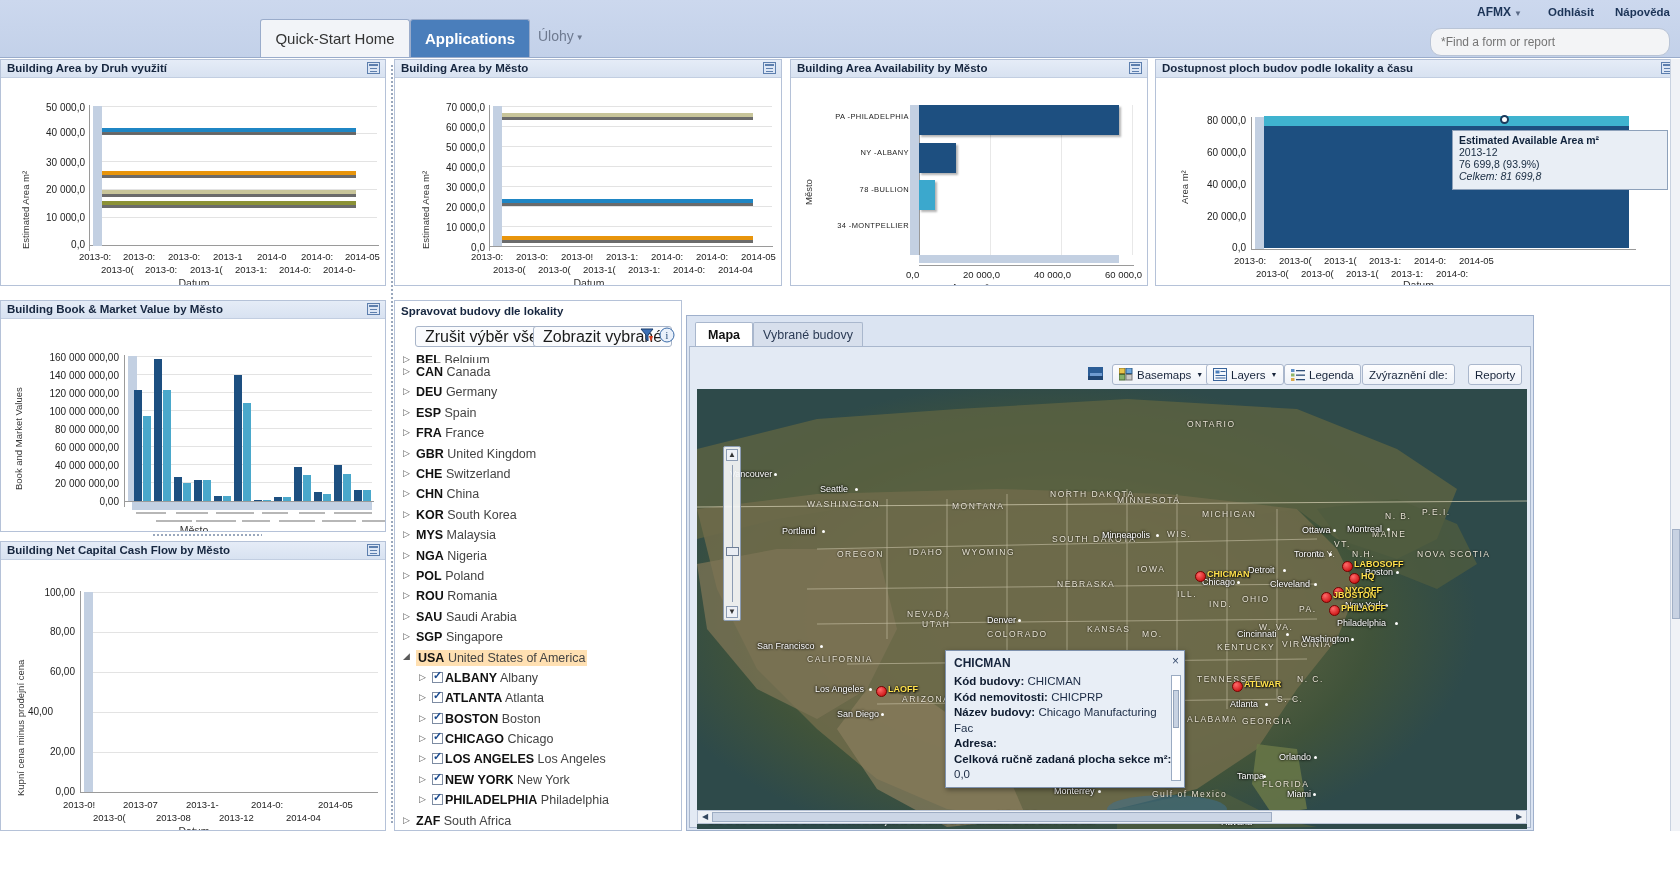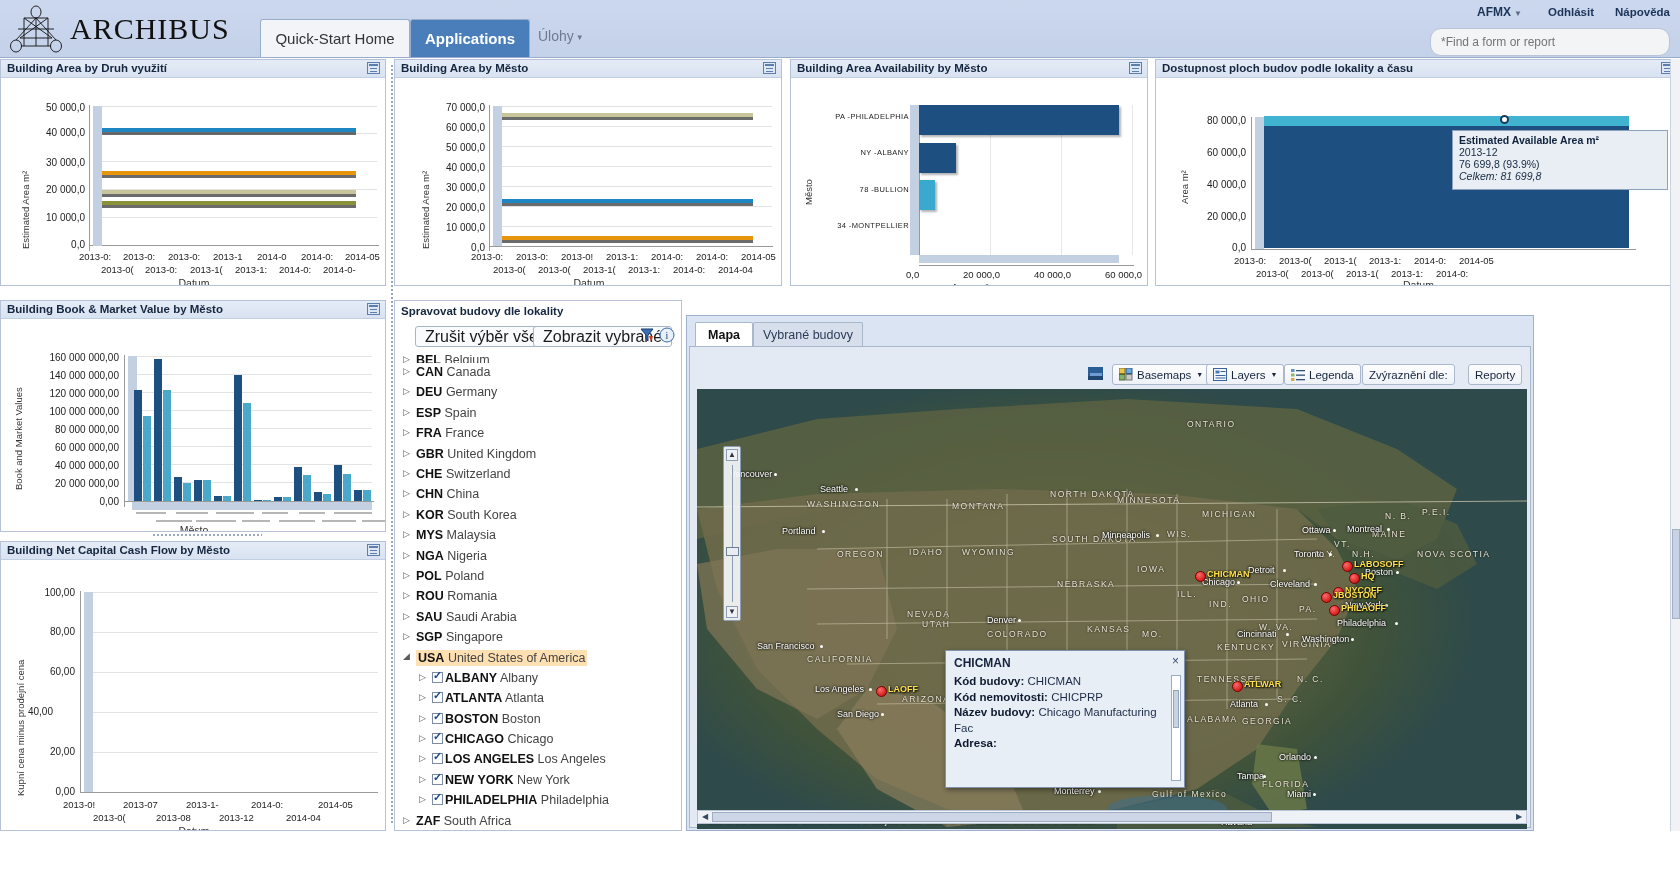--- a/index.html
+++ b/index.html
@@ -154,33 +154,20 @@
     position: absolute; font-size: 8.5px; color: #f0f0f0; text-shadow: 0 0 2px #000; white-space: nowrap;
   }
   .hscroll-out { position: absolute; background: #eef1f6; border: 1px solid #b9c4d6; }
   .hscroll-thumb { position: absolute; background: #ccd6e6; border: 1px solid #9eadc4; }
   .dotted-split { position: absolute; background-image: radial-gradient(#9aa8bd 1px, transparent 1px); background-size: 4px 4px; }
 </style>
 </head>
 <body>
 
 <div id="header">
-  <div id="logo-area">
-    <svg id="logo-mark" viewBox="0 0 56 50">
-      <g stroke="#111" stroke-width="0.9" fill="none">
-        <ellipse cx="28" cy="8" rx="5" ry="6"></ellipse>
-        <ellipse cx="8" cy="42" rx="5.5" ry="6"></ellipse>
-        <ellipse cx="48" cy="42" rx="5.5" ry="6"></ellipse>
-        <path d="M28 14 L8 36 M28 14 L48 36 M13 42 L43 42 M28 14 L28 42 M12 34 L44 34 M10 25 L46 25 M16 14 L40 14"></path>
-        <path d="M16 14 L44 34 M40 14 L12 34"></path>
-        <path d="M16 14 L16 42 M40 14 L40 42"></path>
-      </g>
-    </svg>
-    <div id="logo-text">ARCHIBUS</div>
-  </div>
   <div class="main-tab" id="tab-quickstart">Quick-Start Home</div>
   <div class="main-tab" id="tab-applications">Applications</div>
   <div id="tab-ulohy"><span>Úlohy</span><span class="caret">▼</span></div>
   <div id="afmx"><span>AFMX</span><span class="caret">▼</span></div>
   <div id="logout">Odhlásit</div>
   <div id="help">Nápověda</div>
   <input id="find-input" placeholder="*Find a form or report" style="">
 </div>
 
 <div class="panel" style="left:0;top:59px;width:386px;height:227px;">
@@ -796,20 +783,21 @@
       </div>
 
       <div id="map-popup" style="left:248px;top:261px;width:240px;height:138px;">
         <div class="pp-head">CHICMAN</div>
         <div class="pp-close">×</div>
         <div class="pp-body">
           <div><b>Kód budovy:</b> <span>CHICMAN</span></div>
           <div><b>Kód nemovitosti:</b> <span>CHICPRP</span></div>
           <div><b>Název budovy:</b> <span>Chicago Manufacturing Fac</span></div>
           <div><b>Adresa:</b></div>
+          <div><b>Celková ručně zadaná plocha sekce m²:</b> <span>0,0</span></div>
         </div>
         <div class="pp-sb">
             <div class="th"></div>
           </div>
       </div>
 
       <div id="map-attrib" style="left:8px;bottom:3px;">*Use of the ESRI ArcGIS Online Services is subject to the Terms of Use available on the ESRI Web site.</div>
     </div>
 
     <div class="hscroll-out" style="left:7px;bottom:3px;width:830px;height:14px;">

